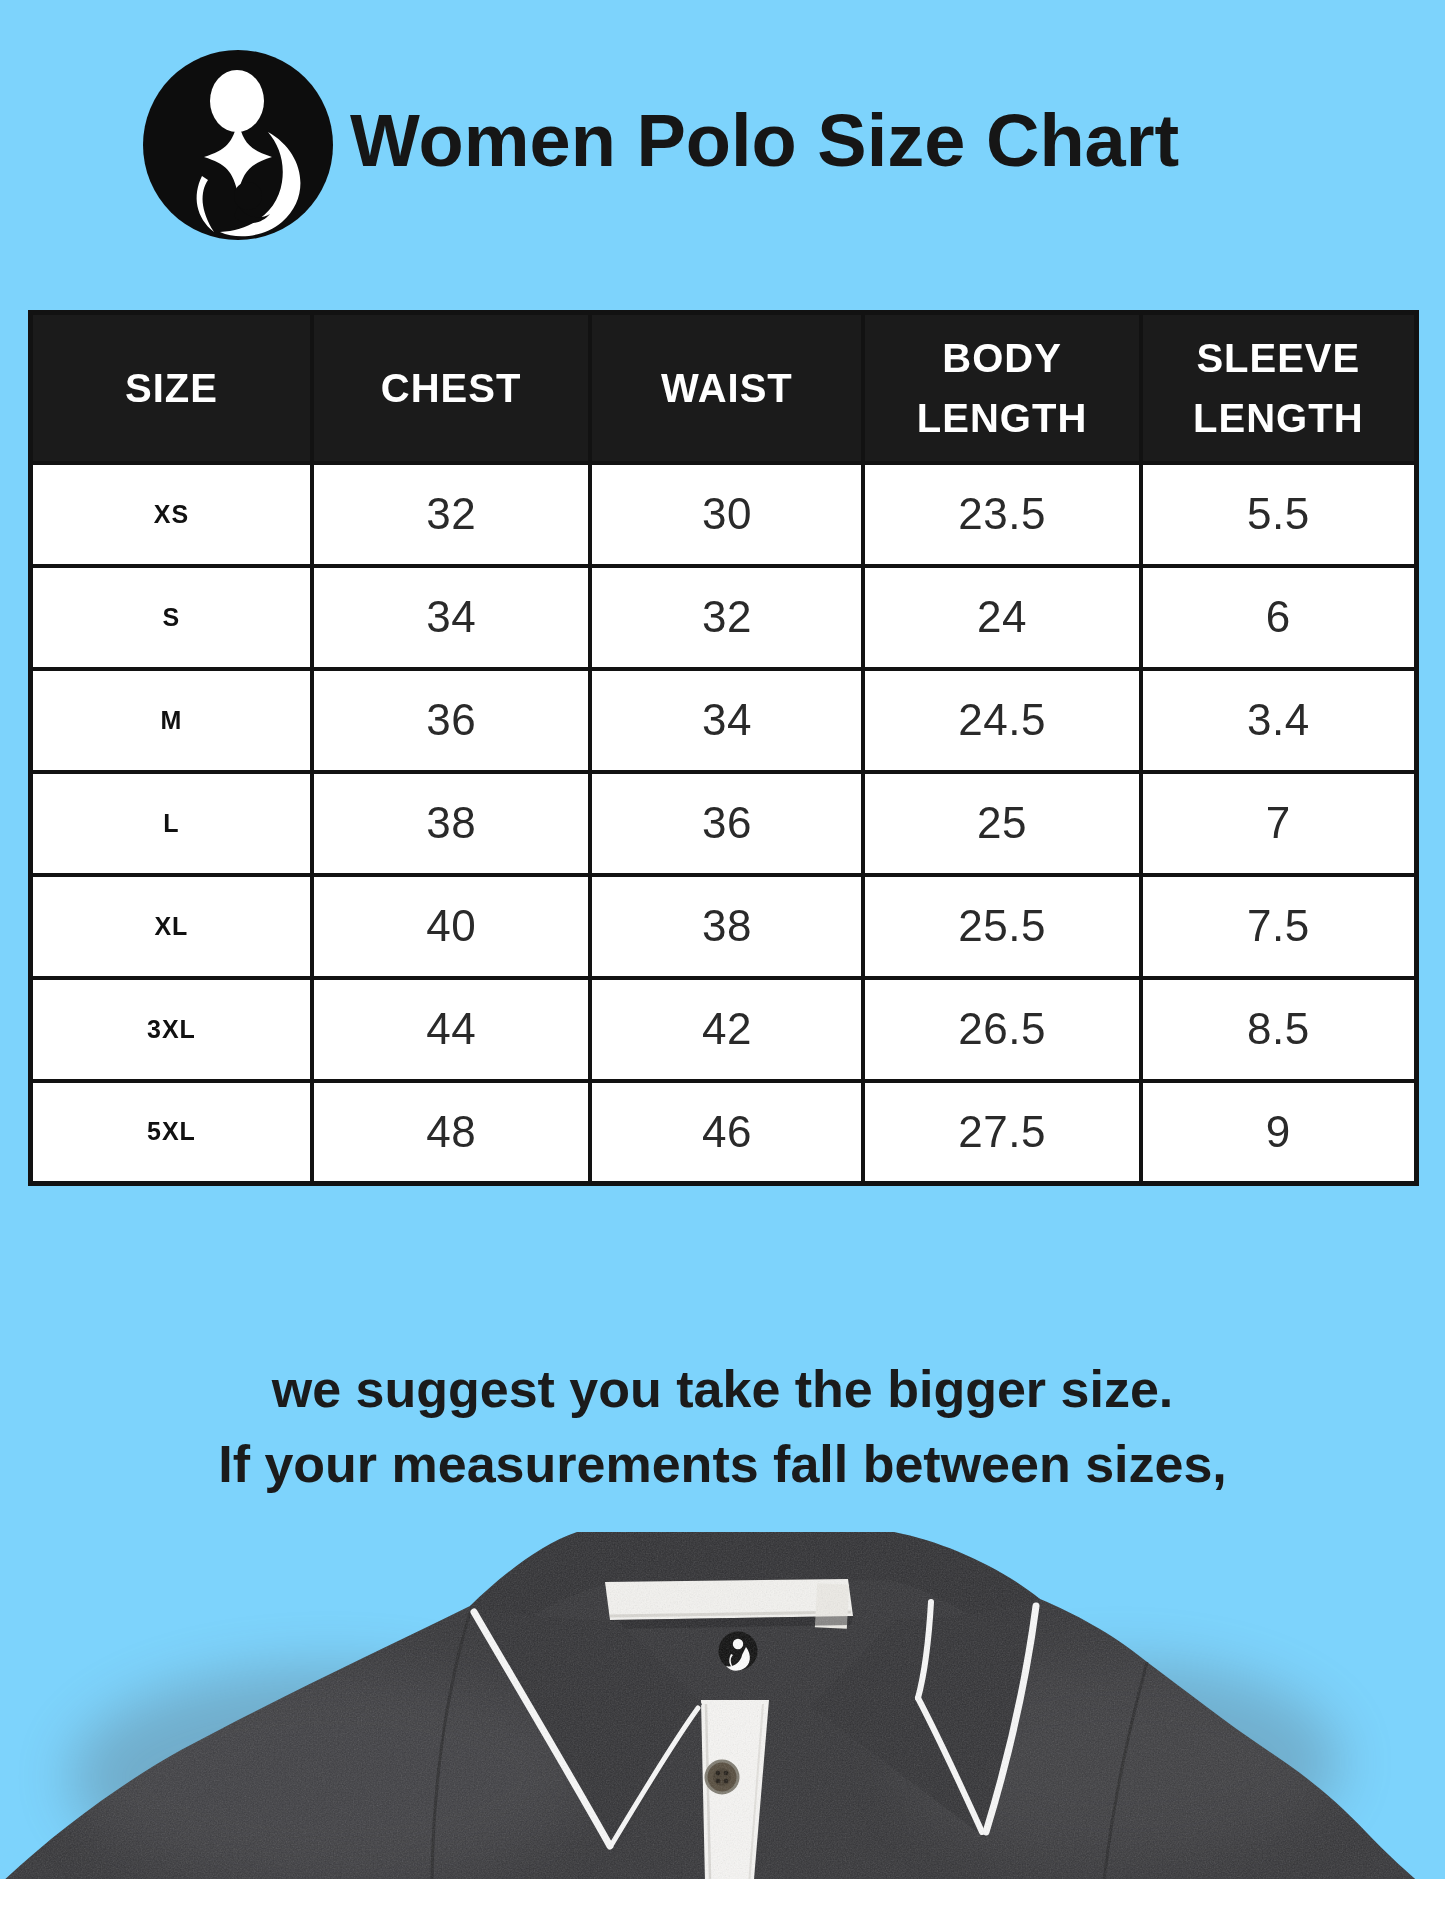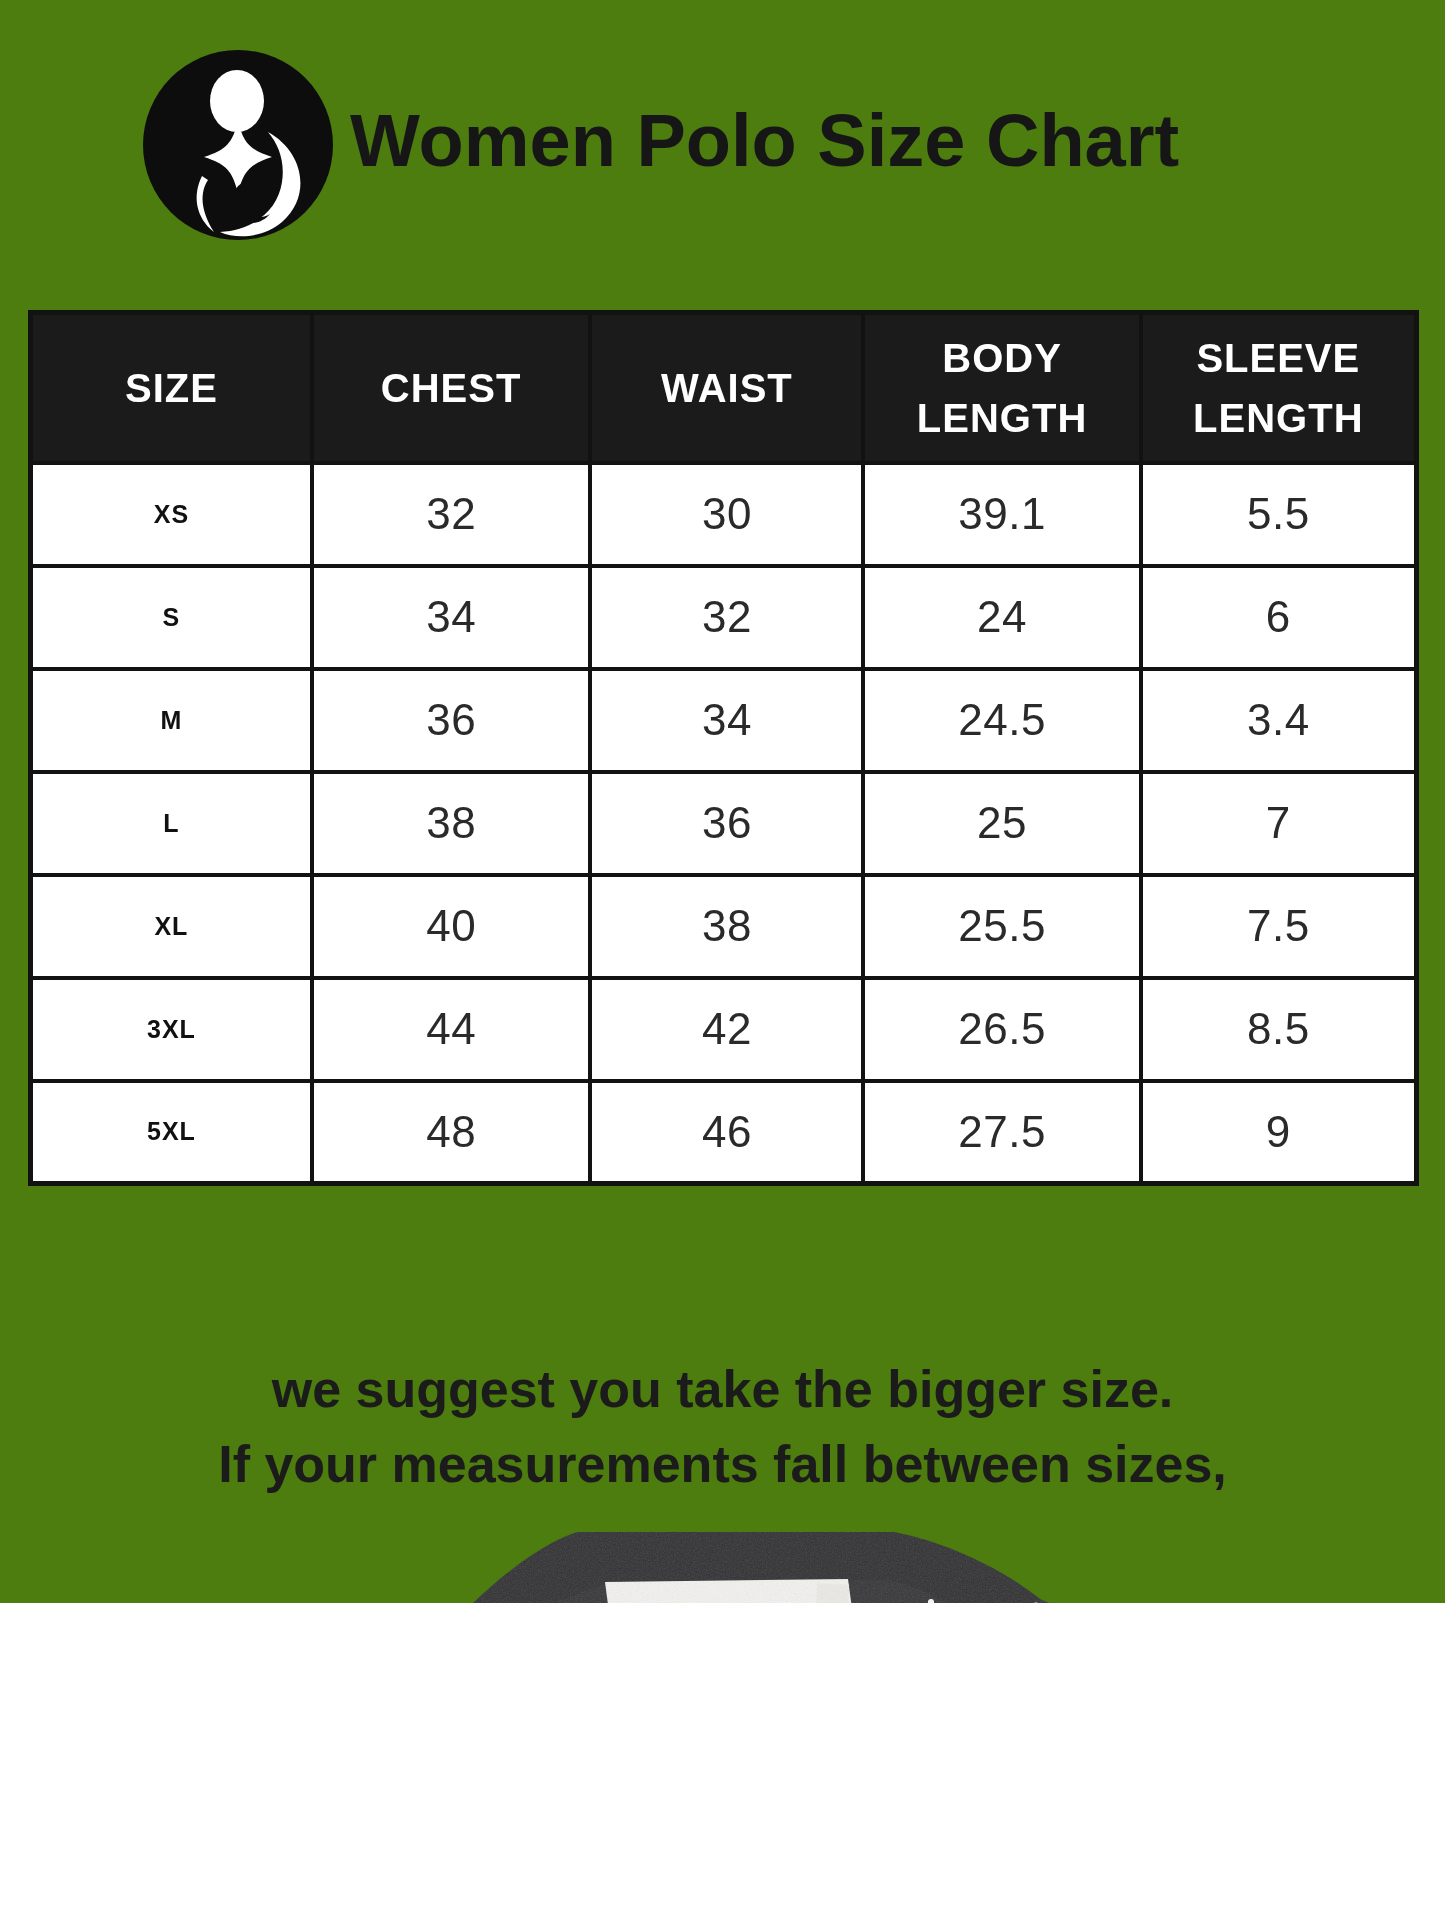--- a/index.html
+++ b/index.html
@@ -1,17 +1,17 @@
 <!DOCTYPE html>
 <html><head>
 <meta charset="utf-8">
 <style>
   html,body{margin:0;padding:0;background:#ffffff;}
   .page{
-    position:relative;width:1445px;height:1603px;background:#4d7c0f;overflow:hidden;
+    position:relative;width:1445px;height:1879px;background:#7dd3fc;overflow:hidden;
     font-family:"Liberation Sans", sans-serif;color:#1c1c1c;
   }
   
   .brand-logo{position:absolute;left:142px;top:48px;width:192px;height:194px;}
   .page-title{
     position:absolute;left:350px;top:104px;margin:0;
     font-size:74px;font-weight:800;letter-spacing:0px;color:#161616;line-height:1;
     white-space:nowrap;
   }
   
@@ -70,21 +70,21 @@
         <th>WAIST</th>
         <th>BODY LENGTH</th>
         <th>SLEEVE LENGTH</th>
       </tr>
     </thead>
     <tbody>
       <tr>
         <td class="size-label">XS</td>
         <td>32</td>
         <td>30</td>
-        <td>39.1</td>
+        <td>23.5</td>
         <td>5.5</td>
       </tr>
       <tr>
         <td class="size-label">S</td>
         <td>34</td>
         <td>32</td>
         <td>24</td>
         <td>6</td>
       </tr>
       <tr>

